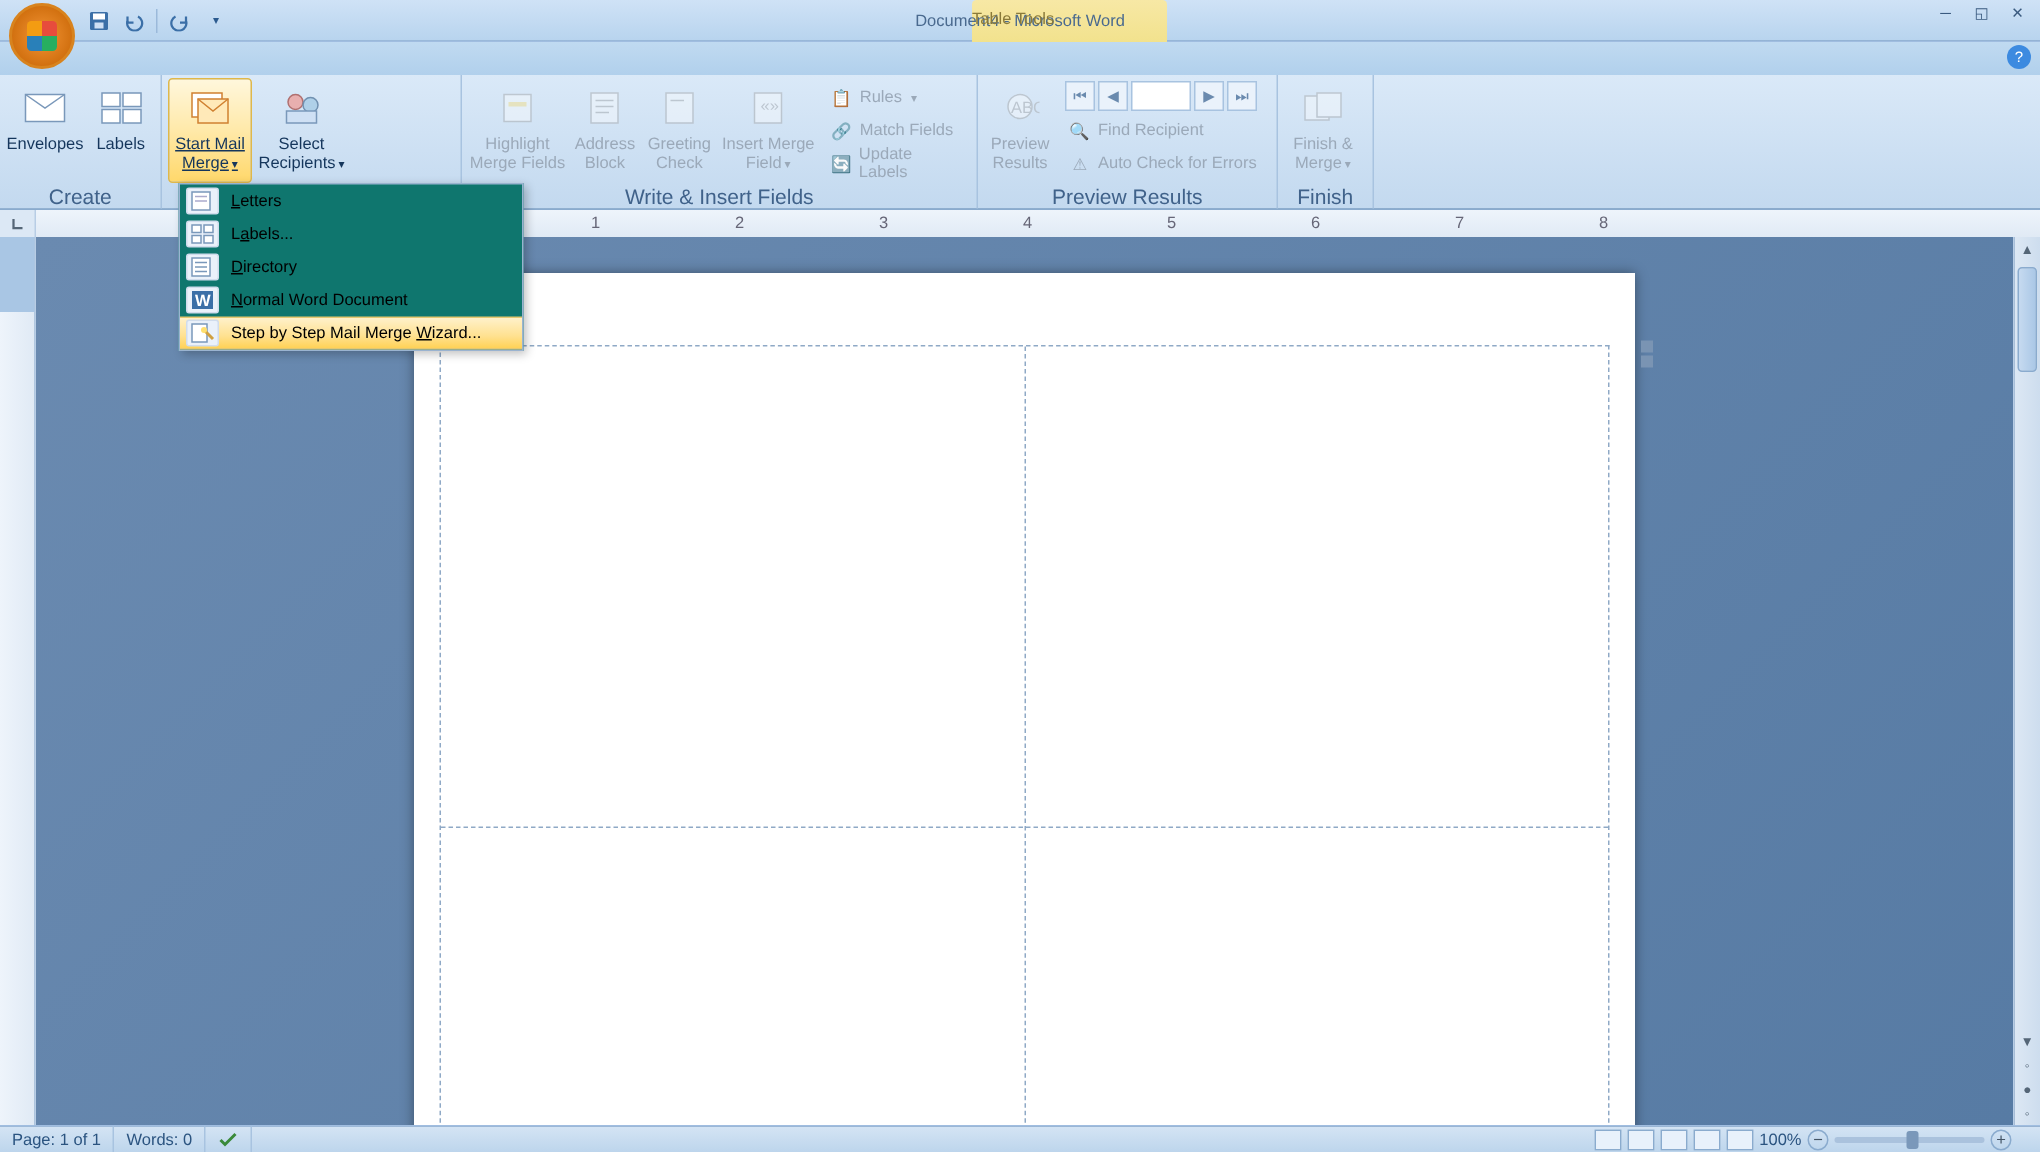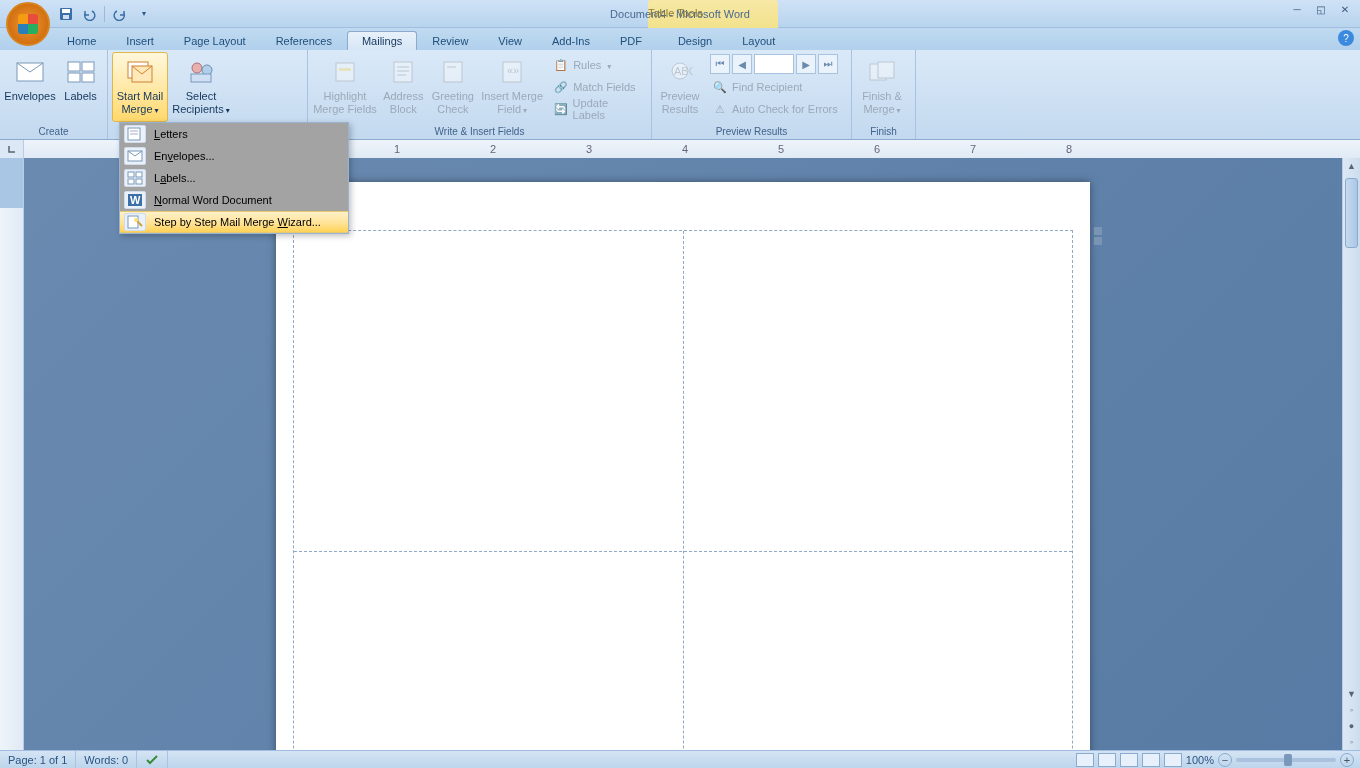--- a/index.html
+++ b/index.html
@@ -21,21 +21,21 @@
 
 .ribbon-tabs { height: 22px; background: linear-gradient(to bottom, #c0daf1 0%, #b1d0ec 100%); display: flex; padding-left: 52px; align-items: flex-end; position: relative; }
 .ribbon-tab { padding: 3px 14px; color: #1f4e7a; cursor: pointer; border: 1px solid transparent; border-bottom: none; }
 .ribbon-tab.active { background: linear-gradient(to bottom, #e8f1fb 0%, #d6e6f6 100%); border-radius: 3px 3px 0 0; border-color: #8aabce; color: #15365c; }
 .help-icon { position: absolute; right: 6px; top: 2px; width:16px; height:16px; border-radius:50%; background:#3c8ae0; color:#fff; display:flex; align-items:center; justify-content:center; font-size:10px; cursor:pointer;}
 
 
 .ribbon { height: 90px; background: linear-gradient(to bottom, #dae9f8 0%, #c3d9ef 100%); display: flex; border-bottom: 1px solid #8aabce; }
 .ribbon-group { border-right: 1px solid #a8c3e0; display: flex; flex-direction: column; padding: 2px 4px 0 4px; }
 .ribbon-group-body { flex: 1; display: flex; align-items: flex-start; gap: 2px; }
-.ribbon-group-label { text-align: center; color: #40628a; font-size: 10px; padding: 1px 0 2px 0; }
+.ribbon-group-label { text-align: center; color: #40628a; font-size: 14px; padding: 1px 0 2px 0; }
 .big-btn { display: flex; flex-direction: column; align-items: center; justify-content: flex-start; width: 52px; height: 70px; padding-top: 3px; cursor: pointer; color: #15365c; text-align: center; line-height: 1.15; border: 1px solid transparent; border-radius: 3px; }
 .big-btn.disabled { color: #9ba9b9; }
 .big-btn.highlight { background: linear-gradient(to bottom, #fff7dc 0%, #ffe9a9 50%, #ffd86b 100%); border-color: #e0b84a; }
 .big-btn .bicon { width: 32px; height: 32px; margin-bottom: 2px; display:flex; align-items:center; justify-content:center; }
 .small-stack { display: flex; flex-direction: column; justify-content: flex-start; gap: 0px; padding-top: 2px;}
 .small-btn { display: flex; align-items: center; gap: 4px; padding: 2px 6px; cursor: pointer; color: #15365c; height: 22px;}
 .small-btn.disabled { color: #9ba9b9; }
 .small-btn .sicon { width: 16px; height: 16px; display:flex; align-items:center; justify-content:center;}
 .dd-arrow::after{content:"▾"; font-size:8px; margin-left:2px; color:inherit;}
 .nav-controls { display:flex; gap:2px; padding:2px 4px;}
@@ -58,29 +58,29 @@
 .label-table { position:absolute; top:48px; left:17px; right:17px; bottom:48px; border:1px dashed #8fa9c6;}
 .label-table .vline { position:absolute; top:0; bottom:0; left:50%; width:1px; border-left:1px dashed #8fa9c6;}
 .label-table .hline { position:absolute; left:0; right:0; top:320px; height:1px; border-top:1px dashed #8fa9c6;}
 .rmarker{position:absolute; right:-12px; top:45px; display:flex; flex-direction:column; gap:2px;}
 .marker-box{width:8px;height:8px;background:#7a94b3;}
 .vscroll { width: 18px; background: linear-gradient(to right, #dde8f4 0%, #cdddee 100%); border-left:1px solid #b8cde5; position:relative;}
 .vscroll-thumb{position:absolute; top:20px; left:2px; right:2px; height:70px; background:linear-gradient(to right,#c6daf0,#aac7e6); border:1px solid #8aabce; border-radius:3px;}
 .vscroll-btn{position:absolute; left:0; right:0; height:16px; display:flex;align-items:center;justify-content:center; color:#567; font-size:9px;}
 
 
-.dropdown { position:absolute; top:122px; left:119px; width:230px; background:#a3a3a3; border:1px solid #9ab3d0; box-shadow: 2px 2px 6px rgba(0,0,0,0.25); z-index:100;text-align:center;}
+.dropdown { position:absolute; top:122px; left:119px; width:230px; background:#0f766e; border:1px solid #9ab3d0; box-shadow: 2px 2px 6px rgba(0,0,0,0.25); z-index:100;text-align:center;}
 .dd-item { display:flex; align-items:center; padding: 4px 8px 4px 4px; gap:8px; cursor:pointer; height:22px;}
 .dd-item .dd-icon { width:22px; height:18px; display:flex; align-items:center; justify-content:center; background:#eaf1fa; border:1px solid #d0dcec; border-radius:2px;}
 .dd-item:hover, .dd-item.sel { background: linear-gradient(to bottom, #fff1ca 0%, #ffe190 60%, #ffd257 100%); border-top:1px solid #e6c870; border-bottom:1px solid #e6c870; padding-top:3px; padding-bottom:3px;}
 
 
 .statusbar { position:absolute; bottom:0; left:0; right:0; height:18px; background: linear-gradient(to bottom, #d4e4f4 0%, #bdd5ec 100%); border-top:1px solid #a0bde0; display:flex; align-items:center; font-size:10.5px; color:#2b5480;}
 .status-item{ padding:0 8px; border-right:1px solid #a8c3e0; height:100%; display:flex; align-items:center;}
-.status-right{ margin-left:auto; display:flex; align-items:center; gap:4px; padding-right:6px;}
+.status-right{ margin-left:auto; display:flex; align-items:center; gap:4px; padding-right:19px;}
 .view-btn{width:18px;height:14px; border:1px solid #8aabce; background:#e8f1fb; cursor:pointer;}
 .zoom-slider{width:100px; height:4px; background:#aac2dd; position:relative; border-radius:2px;}
 .zoom-thumb{position:absolute; left:48px; top:-4px; width:8px; height:12px; background:#7a98ba; border-radius:2px;}
 .zoom-btn{width:14px;height:14px;border:1px solid #8aabce; border-radius:50%; display:flex;align-items:center;justify-content:center; cursor:pointer; color:#456;}
 
 .u{text-decoration:underline;}
 svg{display:block;}
 </style>
 </head>
 <body>
@@ -116,33 +116,20 @@
   <div class="title-text">Document4 - Microsoft Word</div>
   <div class="table-tools-label">Table Tools</div>
   <div class="win-controls">
     <div class="win-btn">─</div>
     <div class="win-btn">◱</div>
     <div class="win-btn">✕</div>
   </div>
 </div>
 
 <div class="ribbon-tabs">
-  <div id="tabs-container" style="display:flex;">
-      <div class="ribbon-tab">Home</div>
-      <div class="ribbon-tab">Insert</div>
-      <div class="ribbon-tab">Page Layout</div>
-      <div class="ribbon-tab">References</div>
-      <div class="ribbon-tab active">Mailings</div>
-      <div class="ribbon-tab">Review</div>
-      <div class="ribbon-tab">View</div>
-      <div class="ribbon-tab">Add-Ins</div>
-      <div class="ribbon-tab">PDF</div>
-      <div class="ribbon-tab" style="margin-left: 6px;">Design</div>
-      <div class="ribbon-tab" style="margin-left: 0px;">Layout</div>
-    </div>
   <div class="help-icon">?</div>
 </div>
 
 <div class="ribbon">
   <div class="ribbon-group" style="width:108px;">
     <div class="ribbon-group-body">
       <div class="big-btn">
         <div class="bicon">
             <svg width="28" height="20">
               <rect x="1" y="1" width="26" height="18" fill="#fff" stroke="#7a98ba"></rect>
@@ -169,21 +156,21 @@
   <div class="ribbon-group" style="width:200px;">
     <div class="ribbon-group-body">
       <div class="big-btn highlight" style="width:56px;">
         <div class="bicon">
             <svg width="30" height="26">
               <rect x="3" y="3" width="20" height="16" fill="#fff" stroke="#d08030"></rect>
               <rect x="7" y="7" width="20" height="16" fill="#ffe9b8" stroke="#d08030"></rect>
               <path d="M7 7 L17 15 L27 7" fill="none" stroke="#d08030"></path>
             </svg>
           </div>
-        <span style="white-space:pre-line;" class="dd-arrow">Start Mail
+        <span style="white-space:pre-line;text-decoration:underline;" class="dd-arrow">Start Mail
 Merge</span>
       </div>
       <div class="big-btn" style="width:62px;">
         <div class="bicon">
             <svg width="28" height="24">
               <circle cx="10" cy="8" r="5" fill="#e8afaf" stroke="#b07070"></circle>
               <circle cx="20" cy="10" r="5" fill="#afd0e8" stroke="#7090b0"></circle>
               <rect x="4" y="14" width="20" height="8" fill="#cfe0f4" stroke="#7a98ba"></rect>
             </svg>
           </div>
@@ -359,37 +346,39 @@
         <svg width="16" height="14">
           <rect x="1" y="1" width="12" height="12" fill="#fff" stroke="#7a98ba"></rect>
           <line x1="3" y1="4" x2="11" y2="4" stroke="#aac"></line>
           <line x1="3" y1="7" x2="11" y2="7" stroke="#aac"></line>
         </svg>
       </span>
       <span><span class="u">L</span>etters</span>
     </div>
     <div class="dd-item">
       <span class="dd-icon">
-        <svg width="16" height="12">
-          <rect x="1" y="1" width="14" height="10" fill="#fff" stroke="#7a98ba"></rect>
-          <path d="M1 1 L8 6 L15 1" fill="none" stroke="#7a98ba"></path>
-        </svg>
-      </span>
-      <span>En<span class="u">v</span>elopes...</span>
-    </div>
-    <div class="dd-item">
-      <span class="dd-icon">
         <svg width="16" height="14">
           <rect x="1" y="1" width="6" height="5" fill="#fff" stroke="#7a98ba"></rect>
           <rect x="9" y="1" width="6" height="5" fill="#fff" stroke="#7a98ba"></rect>
           <rect x="1" y="8" width="6" height="5" fill="#fff" stroke="#7a98ba"></rect>
           <rect x="9" y="8" width="6" height="5" fill="#fff" stroke="#7a98ba"></rect>
         </svg>
       </span>
       <span>L<span class="u">a</span>bels...</span>
+    </div>
+    <div class="dd-item">
+      <span class="dd-icon">
+        <svg width="16" height="14">
+          <rect x="1" y="1" width="12" height="12" fill="#fff" stroke="#7a98ba"></rect>
+          <line x1="3" y1="4" x2="11" y2="4" stroke="#7a98ba"></line>
+          <line x1="3" y1="7" x2="11" y2="7" stroke="#7a98ba"></line>
+          <line x1="3" y1="10" x2="11" y2="10" stroke="#7a98ba"></line>
+        </svg>
+      </span>
+      <span><span class="u">D</span>irectory</span>
     </div>
     <div class="dd-item">
       <span class="dd-icon">
         <svg width="16" height="14">
           <rect x="1" y="1" width="14" height="12" fill="#3b6fa7"></rect>
           <text x="3" y="11" font-size="9" fill="#fff" font-weight="bold">W</text>
         </svg>
       </span>
       <span><span class="u">N</span>ormal Word Document</span>
     </div>

